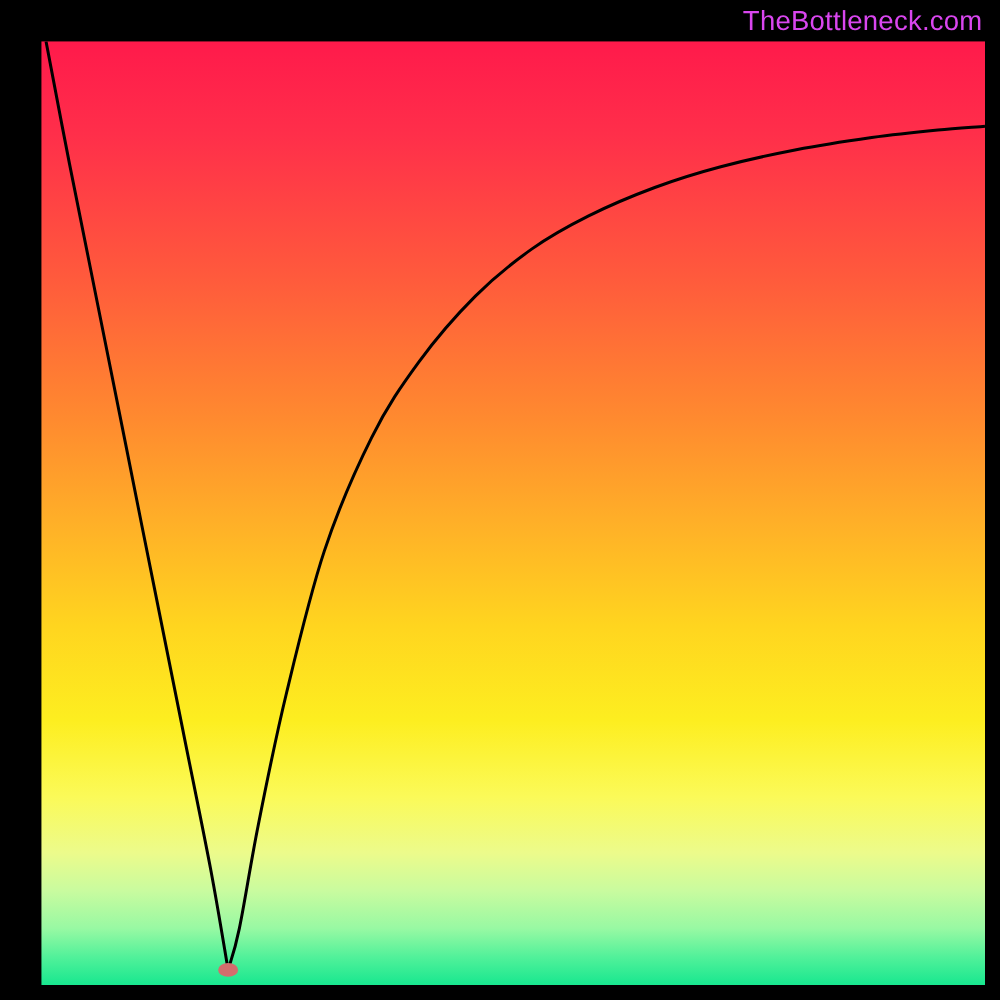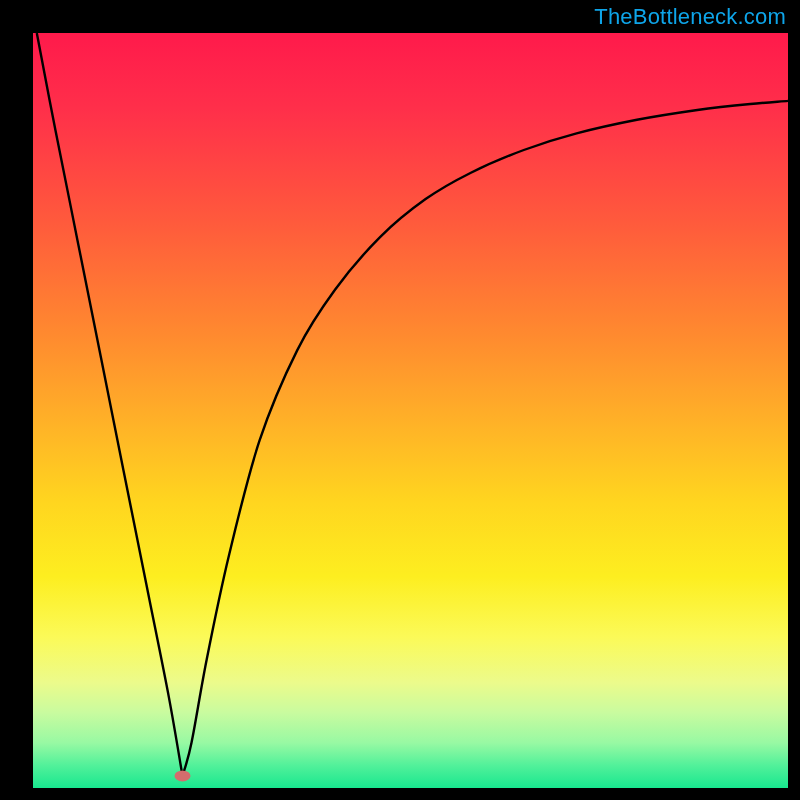--- a/index.html
+++ b/index.html
@@ -14,21 +14,21 @@
   .frame {
     position: relative;
     width: 800px;
     height: 800px;
     background: #000;
   }
   .watermark {
     position: absolute;
     top: 4px;
     right: 14px;
-    color: #0ea5e9;
+    color: #d946ef;
     font-size: 22px;
     font-weight: 500;
     z-index: 10;
     letter-spacing: 0.2px;
   }
   .plot-area {
     position: absolute;
     left: 33px;
     top: 33px;
     width: 755px;

